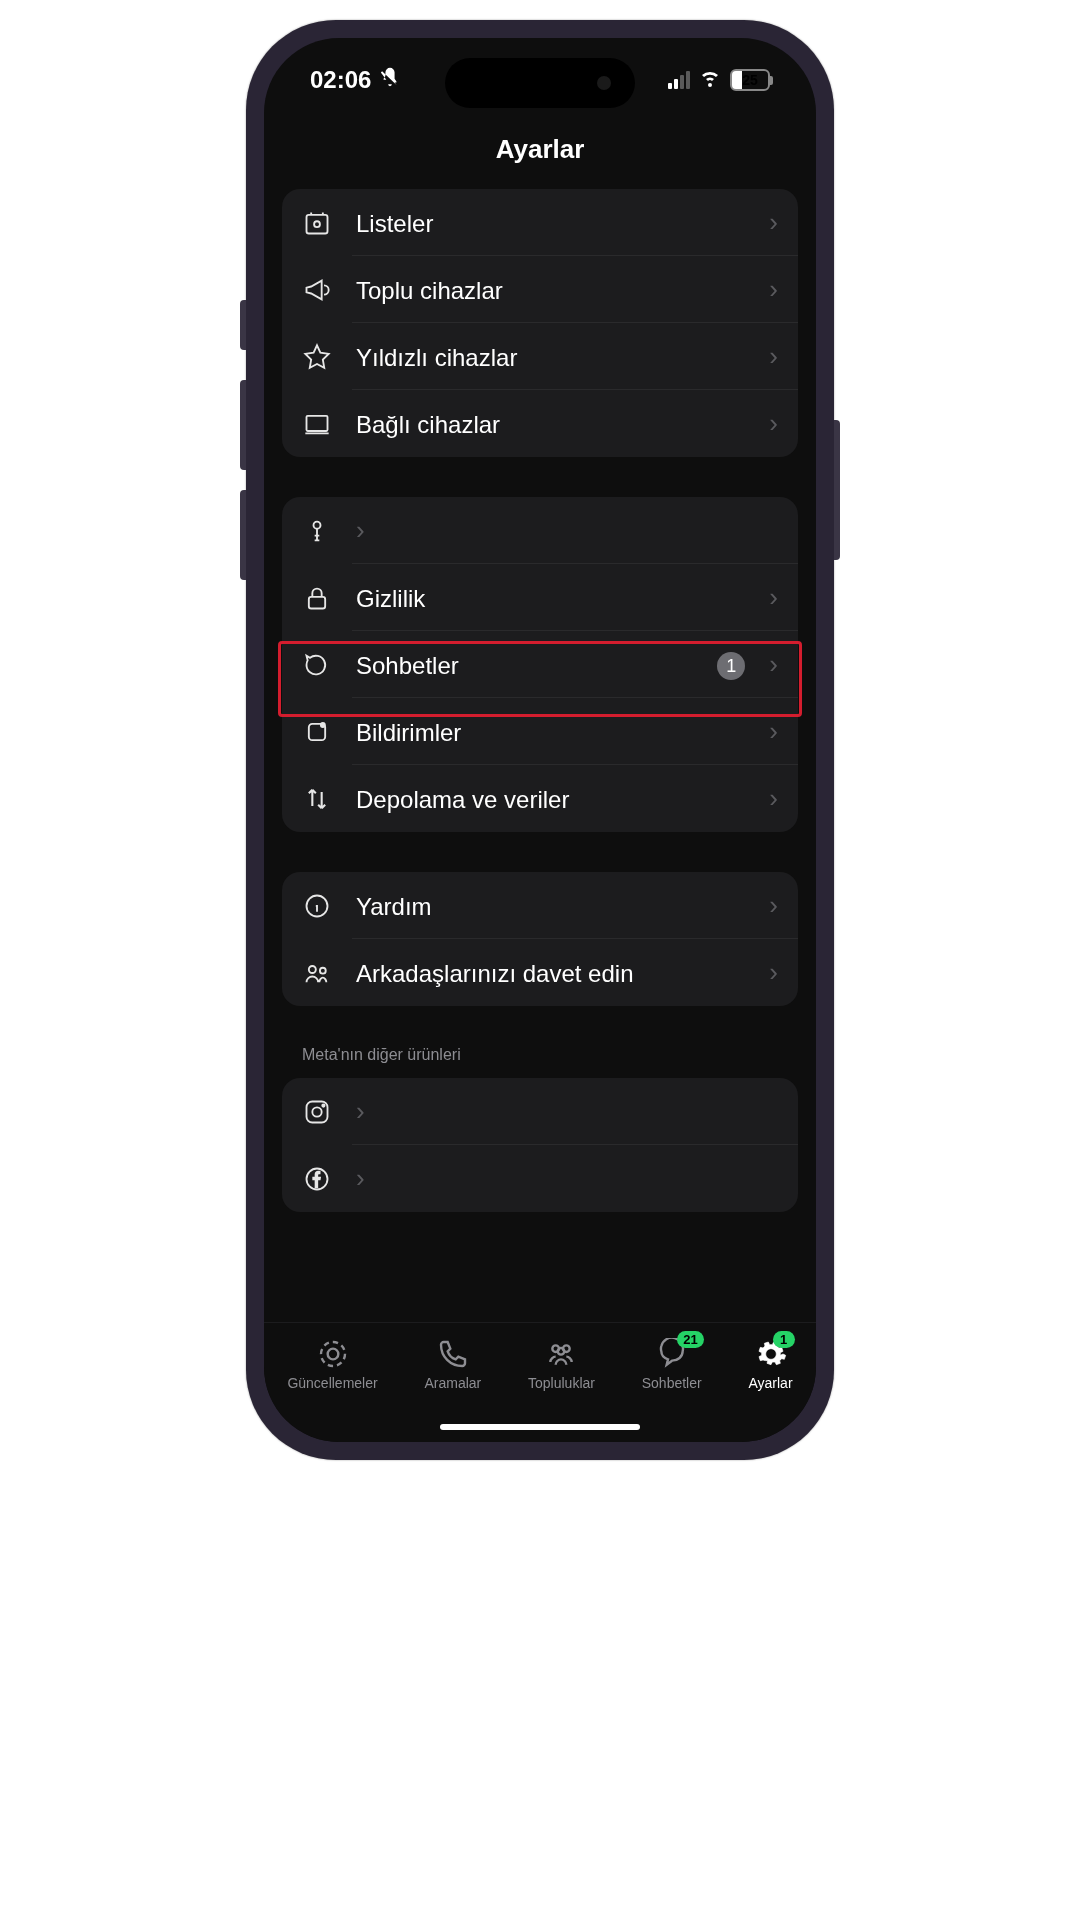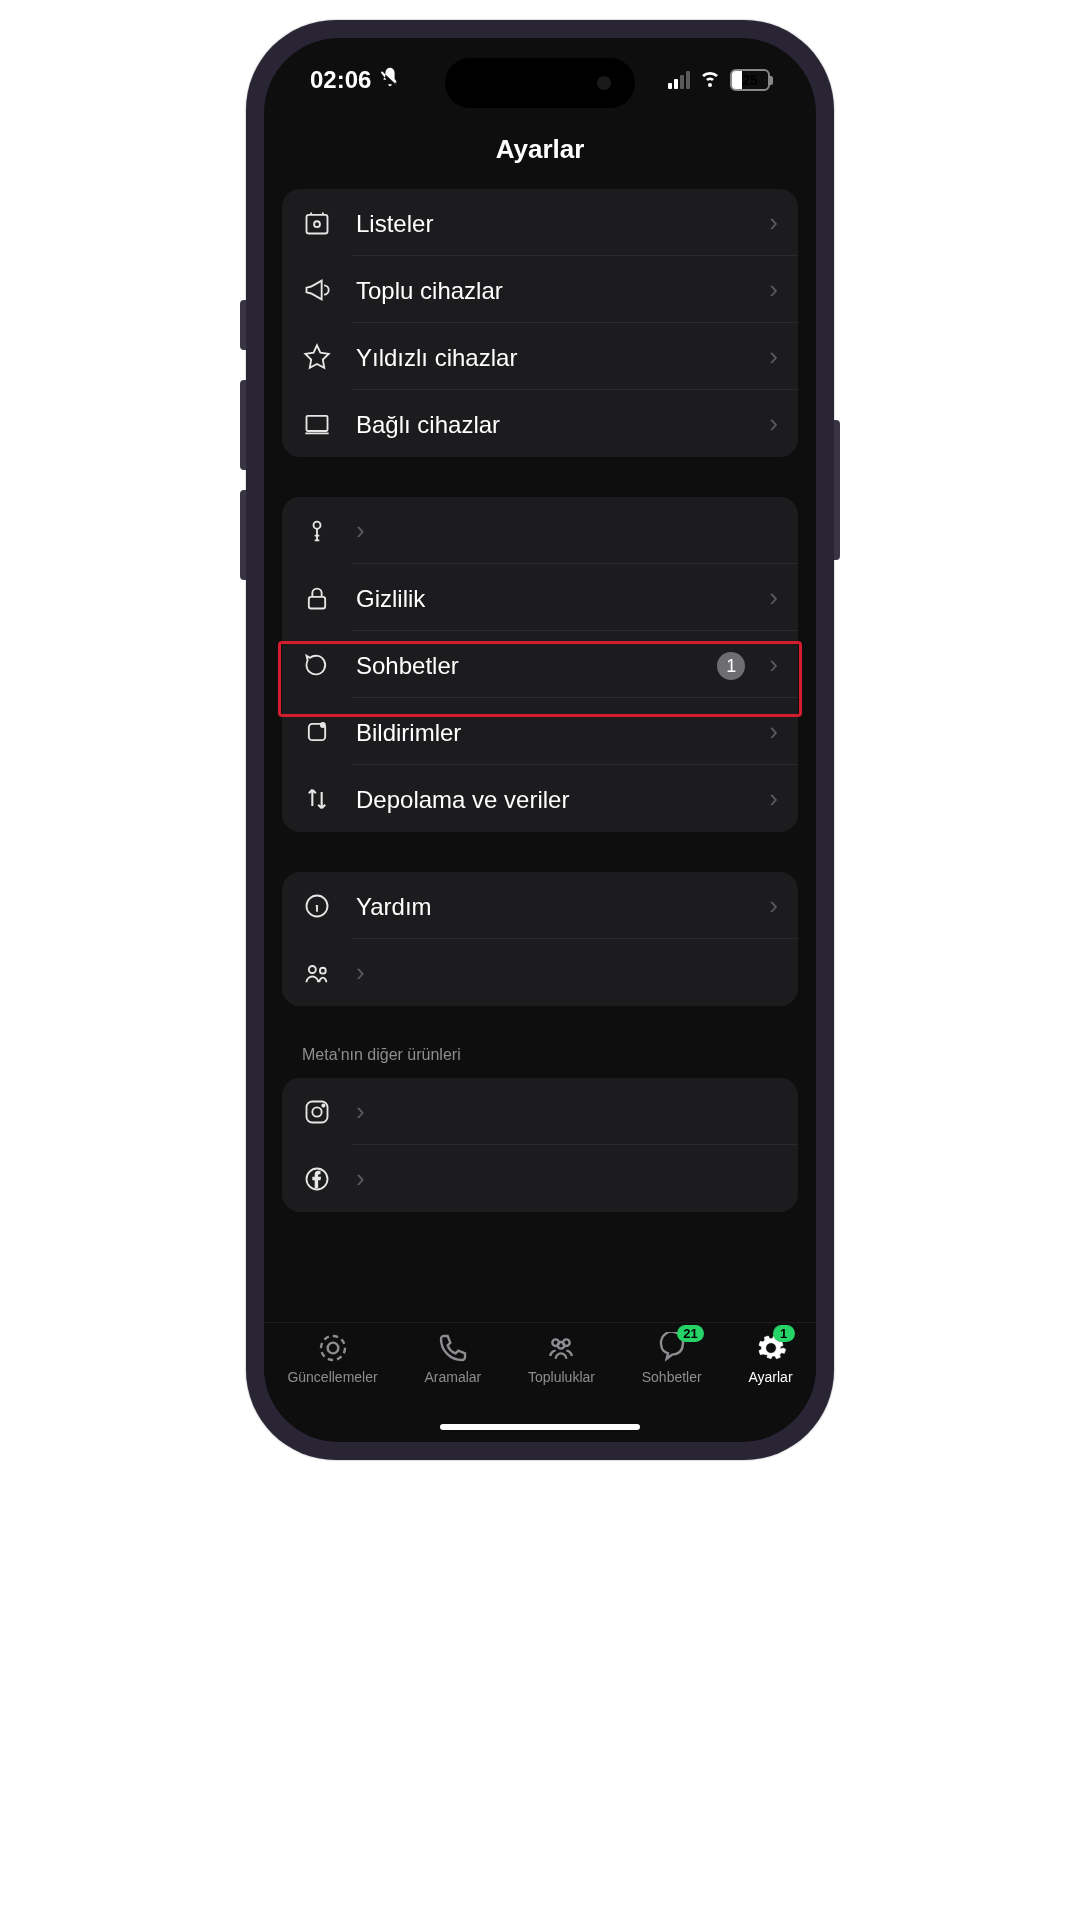--- a/index.html
+++ b/index.html
@@ -227,20 +227,21 @@
     border-top: 1px solid #1c1c1e;
   }
   .tab-item {
     display: flex;
     flex-direction: column;
     align-items: center;
     gap: 4px;
     color: #8d8d92;
     font-size: 14px;
     position: relative;
+    margin-top: 6px;
   }
   .tab-item.active { color: #fff; }
   .tab-icon {
     width: 34px;
     height: 34px;
     display: flex;
     align-items: center;
     justify-content: center;
   }
   .tab-icon svg { width: 32px; height: 32px; }
@@ -419,20 +420,21 @@
           <span class="chevron">›</span>
         </div>
         <div class="row">
           <span class="row-icon">
             <svg viewBox="0 0 24 24" fill="none" stroke="currentColor" stroke-width="1.6">
                 <circle cx="8" cy="9" r="3"></circle>
                 <circle cx="17" cy="10" r="2.5"></circle>
                 <path d="M3 20c0-3 2.5-5 5-5s5 2 5 5M14 20c0-2 1.5-4 3-4s3 2 3 4"></path>
               </svg>
           </span>
+          <span class="row-label">Arkadaşlarınızı davet edin</span>
           <span class="chevron">›</span>
         </div>
       </div>
 
       <div class="section-label">Meta'nın diğer ürünleri</div>
       <div class="section">
         <div class="row">
           <span class="row-icon">
             <svg viewBox="0 0 24 24" fill="none" stroke="currentColor" stroke-width="1.6">
                 <rect x="3" y="3" width="18" height="18" rx="5"></rect>

